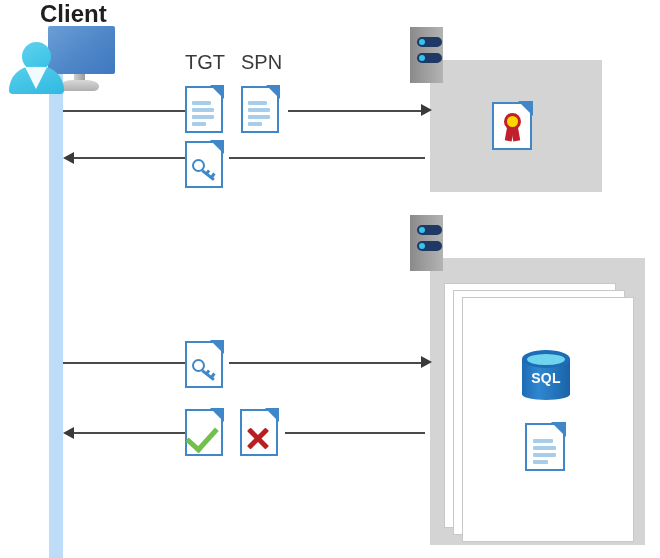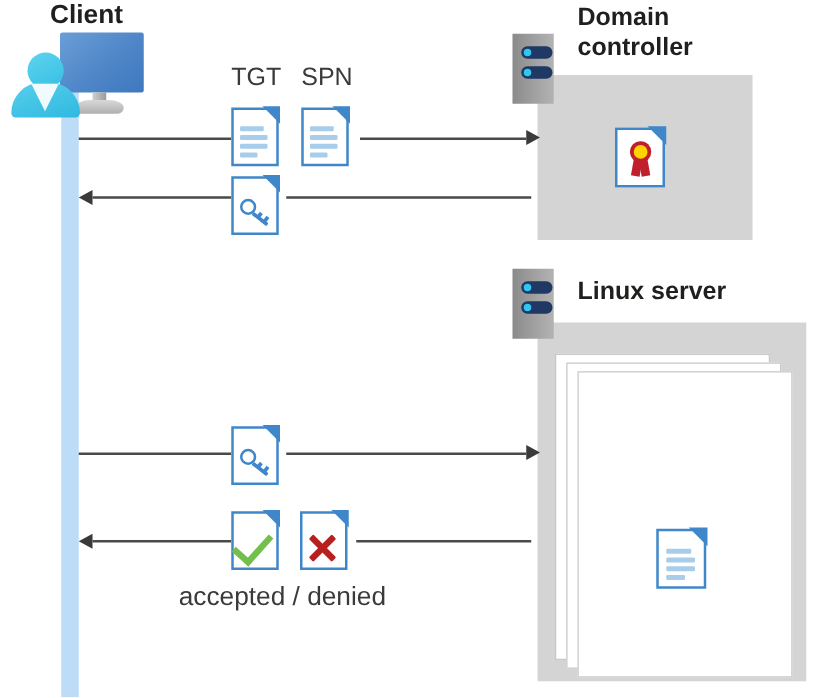--- a/index.html
+++ b/index.html
@@ -229,35 +229,33 @@
 
   <div class="abs" style="left:8px;top:24px;width:100px;height:62px;">
     <div class="monitor" style="left:40px;top:2px;width:67px;height:48px;"></div>
     <div class="mon-neck" style="left:66px;top:50px;width:11px;height:10px;"></div>
     <div class="mon-base" style="left:52px;top:56px;width:39px;height:11px;"></div>
     <div class="p-head" style="left:14px;top:18px;width:29px;height:29px;"></div>
     <div class="p-body" style="left:1px;top:42px;width:55px;height:28px;"></div>
     <div class="p-collar" style="left:17px;top:43px;"></div>
   </div>
 
-  <div class="abs title-bold" style="left:40px;top:0px;font-size:21px;">Client</div>
+  <div class="abs title-bold" style="left:40px;top:0px;font-size:24px;">Client</div>
 
   <div class="abs gray-panel" style="left:430px;top:60px;width:172px;height:132px;"></div>
 
   <div class="abs rack" style="left:410px;top:27px;width:33px;height:56px;">
     <div class="pill" style="left:7px;top:10px;width:25px;height:10px;">
       <i style="left:2px;top:2px;width:6px;height:6px;"></i>
     </div>
     <div class="pill" style="left:7px;top:26px;width:25px;height:10px;">
       <i style="left:2px;top:2px;width:6px;height:6px;"></i>
     </div>
   </div>
 
-  <div class="abs title-bold" style="left:462px;top:3px;font-size:20px;">Domain
-controller</div>
 
   <div class="doc" style="left:492px;top:102px;width:40px;height:48px;">
     <div class="body"></div>
     <div class="fold" style="border-top:15px solid #3f87c9;border-left:15px solid transparent;"></div>
     <div class="seal" style="left:11px;top:11px;width:19px;height:29px;">
       <div class="ribbon" style="left:3px;top:13px;transform:rotate(10deg);"></div>
       <div class="ribbon" style="left:9px;top:13px;transform:rotate(-10deg);"></div>
       <div class="disc" style="left:1px;top:0px;width:17px;height:17px;">
           <i></i>
         </div>
@@ -268,27 +266,33 @@
 
   <div class="abs rack" style="left:410px;top:215px;width:33px;height:56px;">
     <div class="pill" style="left:7px;top:10px;width:25px;height:10px;">
       <i style="left:2px;top:2px;width:6px;height:6px;"></i>
     </div>
     <div class="pill" style="left:7px;top:26px;width:25px;height:10px;">
       <i style="left:2px;top:2px;width:6px;height:6px;"></i>
     </div>
   </div>
 
-  <div class="abs title-bold" style="left:462px;top:222px;font-size:20px;">Linux server</div>
 
   <div class="abs card" style="left:444px;top:283px;width:172px;height:245px;"></div>
   <div class="abs card" style="left:453px;top:290px;width:172px;height:245px;"></div>
   <div class="abs card" style="left:462px;top:297px;width:172px;height:245px;"></div>
 
 
+  <div class="sqlcyl" style="left:522px;top:350px;width:48px;height:50px;">
+    <div class="side"></div>
+    <div class="top">
+        <i></i>
+      </div>
+    <div class="lbl">SQL</div>
+  </div>
 
   <div class="doc" style="left:525px;top:423px;width:40px;height:48px;">
     <div class="body"></div>
     <div class="fold" style="border-top:15px solid #3f87c9;border-left:15px solid transparent;"></div>
     <div class="line" style="left:8px;top:16px;width:20px;height:3.5px;"></div>
     <div class="line" style="left:8px;top:23px;width:23px;height:3.5px;"></div>
     <div class="line" style="left:8px;top:30px;width:23px;height:3.5px;"></div>
     <div class="line" style="left:8px;top:37px;width:15px;height:3.5px;"></div>
   </div>
 
@@ -360,15 +364,14 @@
 
   <div class="doc" style="left:240px;top:409px;width:38px;height:47px;">
     <div class="body"></div>
     <div class="fold" style="border-top:14px solid #3f87c9;border-left:14px solid transparent;"></div>
     <div class="xmark" style="left:5px;top:16px;width:26px;height:26px;">
       <span></span>
         <span></span>
     </div>
   </div>
 
-  <div class="abs plain-text" style="left:143px;top:466px;font-size:21px;">accepted / denied</div>
 
 </div>
 
 </body></html>

